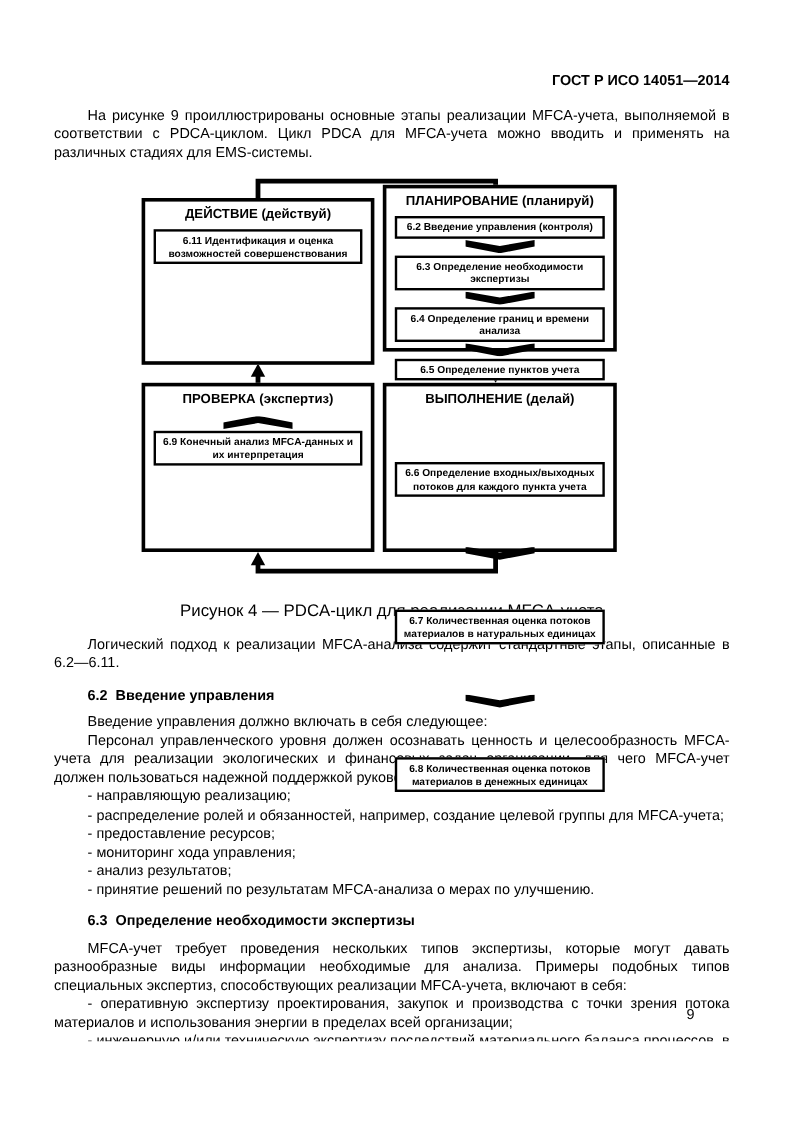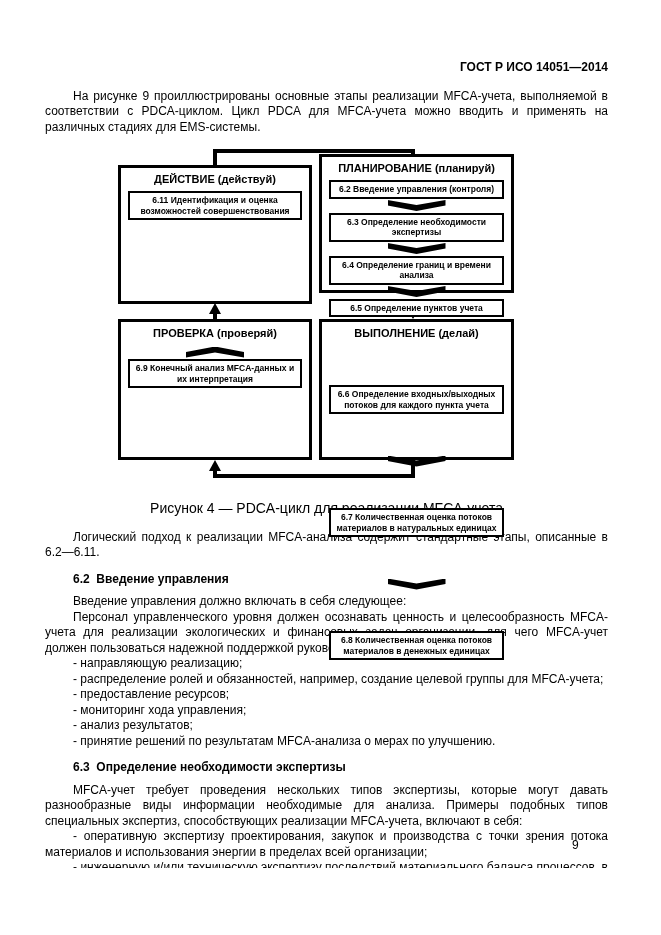--- a/index.html
+++ b/index.html
@@ -81,21 +81,21 @@
       <div class="step-box">6.2 Введение управления (контроля)</div>
       <div class="chev chev-down"></div>
       <div class="step-box">6.3 Определение необходимости экспертизы</div>
       <div class="chev chev-down"></div>
       <div class="step-box">6.4 Определение границ и времени анализа</div>
       <div class="chev chev-down"></div>
       <div class="step-box">6.5 Определение пунктов учета</div>
     </div>
 
     <div class="quad quad-check">
-      <div class="q-title">ПРОВЕРКА (проверяй)</div>
+      <div class="q-title">ПРОВЕРКА (экспертиз)</div>
       <div class="chev chev-up"></div>
       <div class="step-box">6.9 Конечный анализ MFCA-данных и их интерпретация</div>
     </div>
 
     <div class="quad quad-do">
       <div class="q-title">ВЫПОЛНЕНИЕ (делай)</div>
       <div class="step-box">6.6 Определение входных/выходных потоков для каждого пункта учета</div>
       <div class="chev chev-down"></div>
       <div class="step-box">6.7 Количественная оценка потоков материалов в натуральных единицах</div>
       <div class="chev chev-down"></div>

